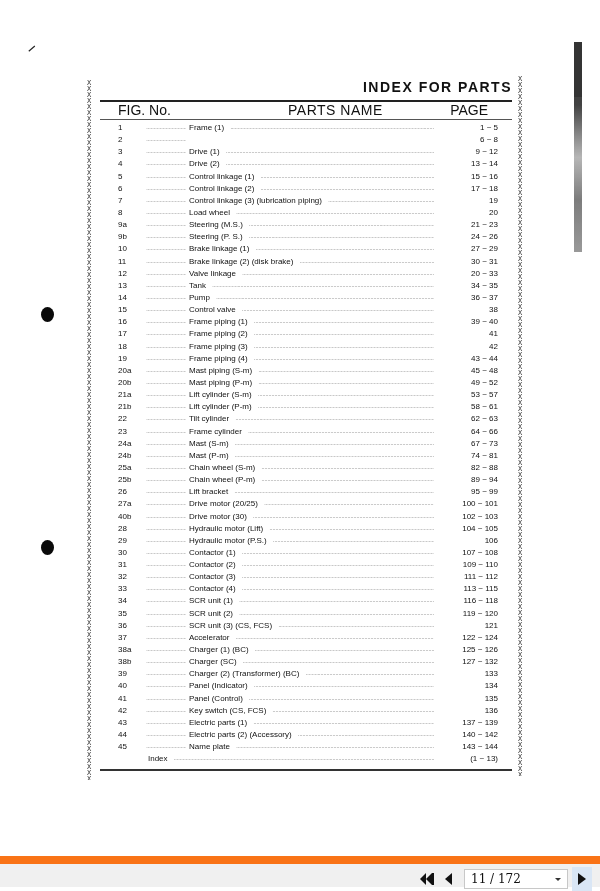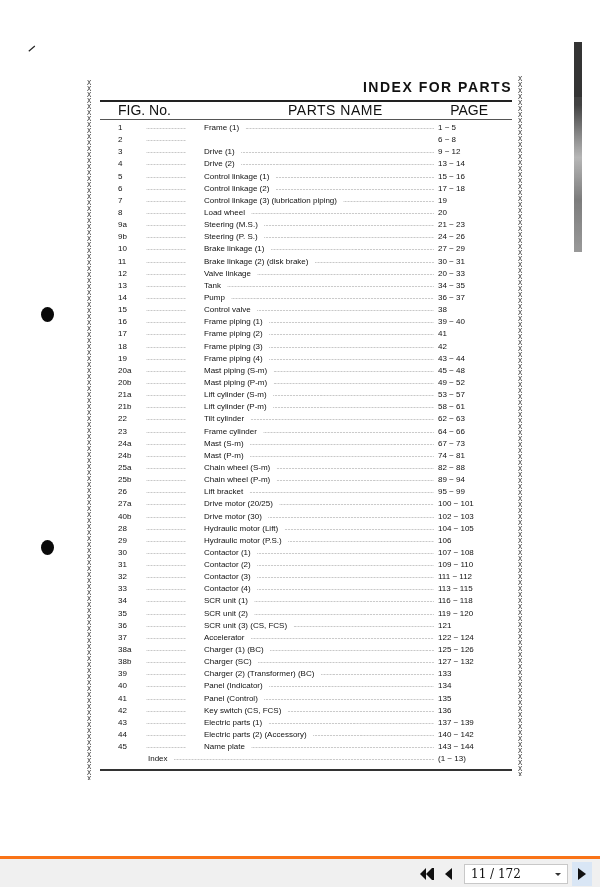--- a/index.html
+++ b/index.html
@@ -27,29 +27,29 @@
 
   .header-row { position: relative; height: 17px; font-size: 14px; line-height: 17px; }
   .header-row .h-fig { position: absolute; left: 18px; }
   .header-row .h-name { position: absolute; left: 188px; letter-spacing: 0.5px; }
   .header-row .h-page { position: absolute; right: 24px; }
 
   .rows { padding-top: 2px; }
   .row { position: relative; height: 12.15px; font-size: 8px; line-height: 12.15px; white-space: nowrap; }
   .row .fig { position: absolute; left: 18px; width: 28px; }
   .row .lead1 { position: absolute; left: 46px; width: 40px; overflow: hidden; color: #444; font-size: 6px; letter-spacing: -0.5px; }
-  .row .name-wrap { position: absolute; left: 104px; right: 78px; display: flex; overflow: hidden; }
+  .row .name-wrap { position: absolute; left: 89px; right: 78px; display: flex; overflow: hidden; }
   .row .name { flex: 0 0 auto; padding-right: 6px; background: #fff; }
   .row .lead2 { flex: 1 1 auto; overflow: hidden; color: #444; font-size: 6px; letter-spacing: -0.5px; }
-  .row .pg { position: absolute; right: 14px; width: 60px; text-align: left; }
+  .row .pg { position: absolute; right: 14px; width: 60px; text-align: right; }
   .row.index-row .name-wrap { left: 48px; }
 
   .bottom-rule { height: 2px; background: #333; width: 412px; margin-top: 4px; }
 
-  .toolbar { position: absolute; left: 0; top: 856px; width: 600px; height: 31px; background: #f0f0f0; border-top: 3px solid #f97316; }
+  .toolbar { position: absolute; left: 0; top: 856px; width: 600px; height: 31px; background: #f0f0f0; border-top: 8px solid #f97316; }
   .tb-btn { position: absolute; top: 5px; height: 20px; display: flex; align-items: center; justify-content: center; color: #111; }
   .tb-first { left: 418px; width: 18px; }
   .tb-prev { left: 442px; width: 14px; }
   .tb-next { left: 572px; width: 20px; background: #d9e6f5; top: 3px; height: 24px; }
   .page-select { position: absolute; left: 464px; top: 5px; width: 104px; height: 20px; background: #fff; border: 1px solid #c8c8c8; font-family: "DejaVu Serif", serif; font-size: 12px; line-height: 18px; padding-left: 6px; color: #111; }
   .page-select .caret { position: absolute; right: 6px; top: 8px; width: 0; height: 0; border-left: 3px solid transparent; border-right: 3px solid transparent; border-top: 3px solid #333; }
 </style>
 </head>
 <body>
 

